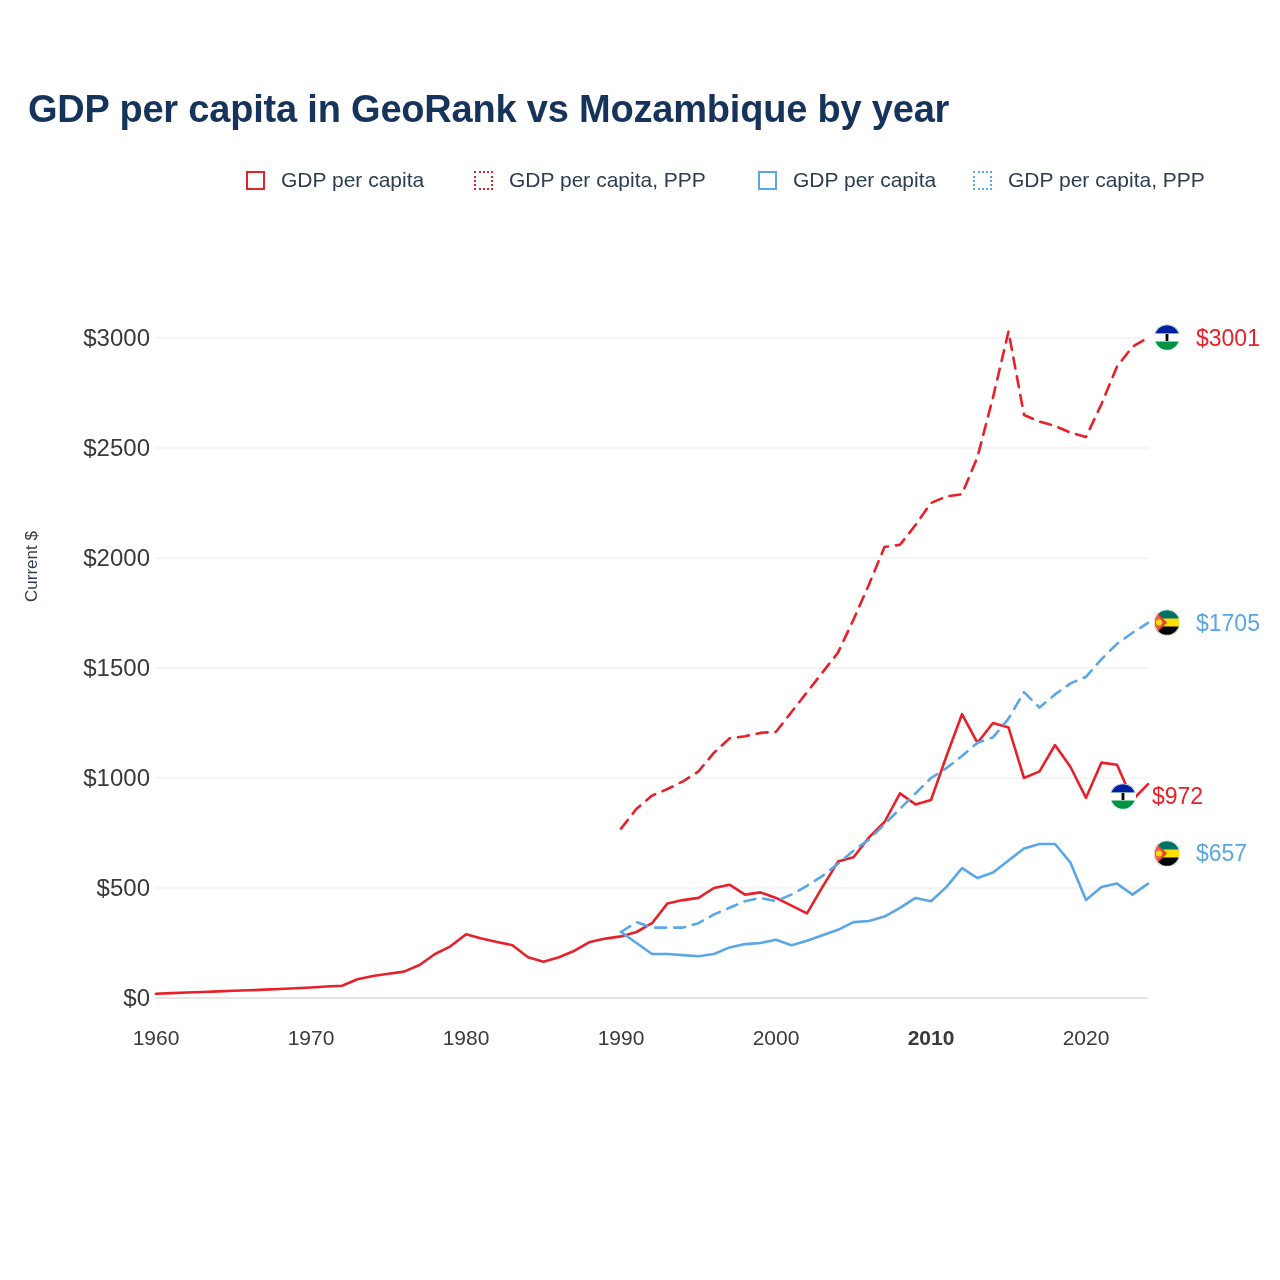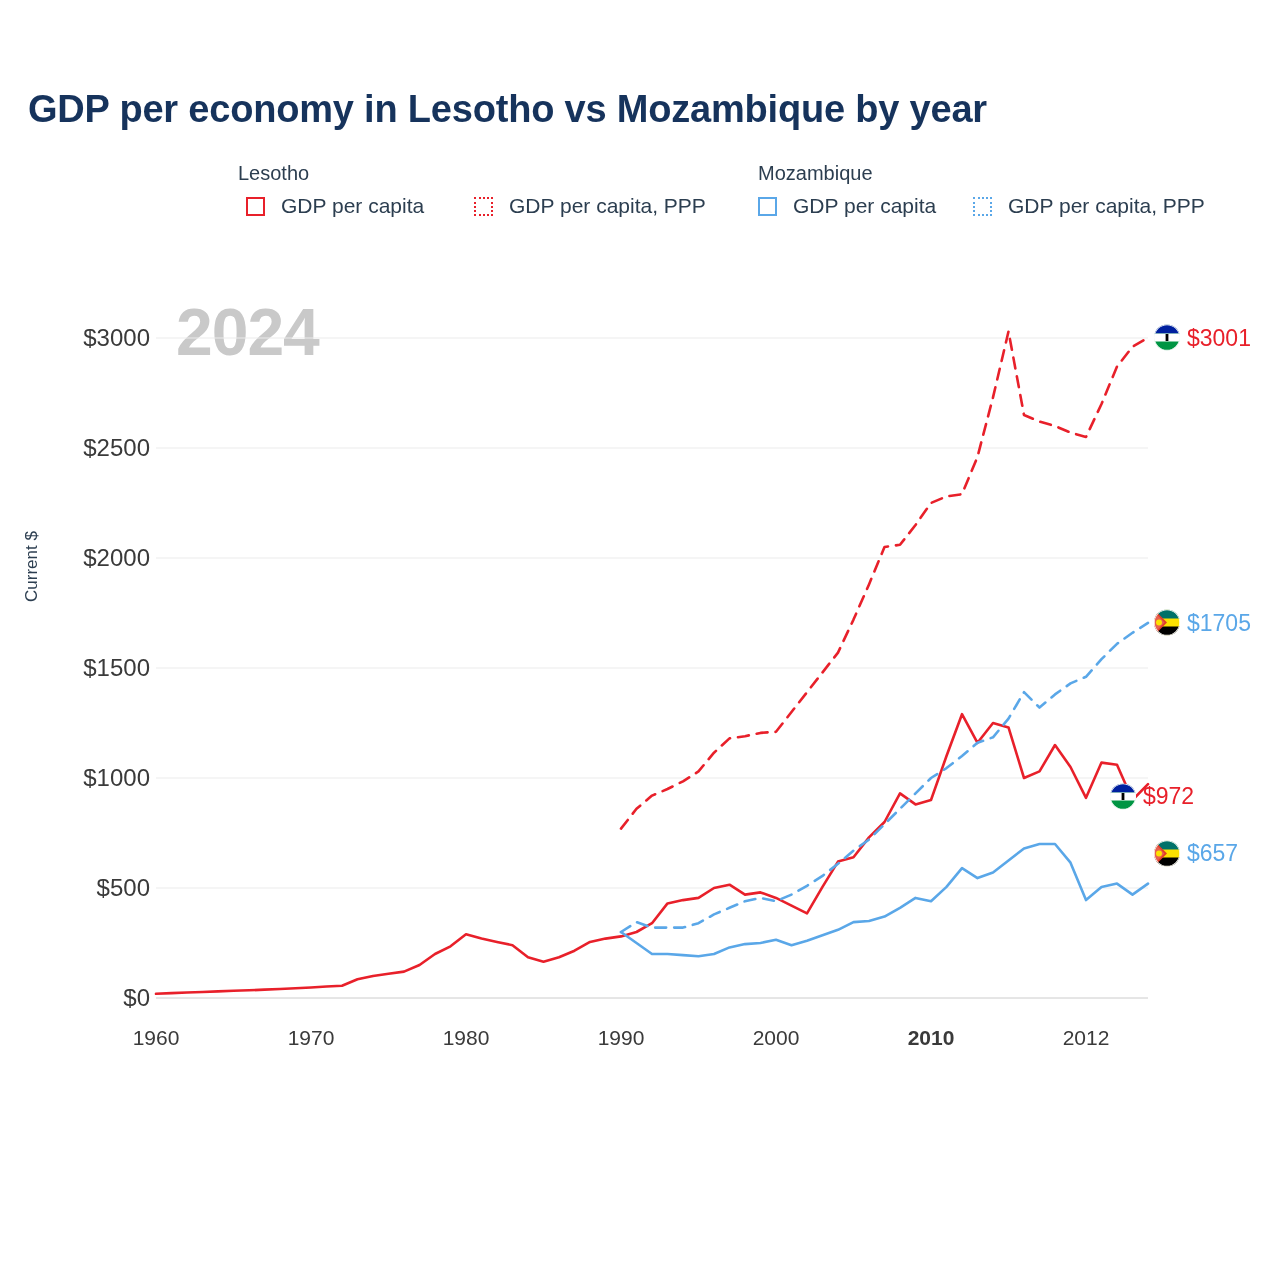--- a/index.html
+++ b/index.html
@@ -117,21 +117,21 @@
   .xtick {
     position: absolute;
     font-size: 21px;
     color: #3a3a3a;
     transform: translateX(-50%);
   }
   .endlabel {
     position: absolute;
     display: flex;
     align-items: center;
-    gap: 7px;
+    gap: 16px;
     font-size: 23px;
     white-space: nowrap;
     transform: translateY(-50%);
   }
   .endlabel .flag {
     width: 26px;
     height: 26px;
     border-radius: 50%;
     overflow: hidden;
     display: block;
@@ -148,27 +148,23 @@
     color: #2c3e50;
     line-height: 1.55;
   }
   .footer div { white-space: nowrap; }
 </style>
 </head>
 <body>
 
 <div class="page">
 
-  <div class="title">GDP per economy in Lesotho vs Mozambique by year</div>
+  <div class="title">GDP per capita in GeoRank vs Mozambique by year</div>
 
   <div class="legend">
-    <div class="legend-heads">
-      <div class="legend-head lesotho">Lesotho</div>
-      <div class="legend-head mozambique">Mozambique</div>
-    </div>
     <div class="legend-items">
       <div class="legend-item i0">
         <span class="swatch sw-red-solid"></span>
         <span>GDP per capita</span>
       </div>
       <div class="legend-item i1">
         <span class="swatch sw-red-dash"></span>
         <span>GDP per capita, PPP</span>
       </div>
       <div class="legend-item i2">
@@ -176,21 +172,20 @@
         <span>GDP per capita</span>
       </div>
       <div class="legend-item i3">
         <span class="swatch sw-blue-dash"></span>
         <span>GDP per capita, PPP</span>
       </div>
     </div>
   </div>
 
   <div class="plot">
-    <div class="watermark">2024</div>
     <div class="ylabel">Current $</div>
 
     <svg id="chart-svg" width="1280" height="790" style="position:absolute;left:0;top:0;">
         <line x1="156" x2="1148" y1="726" y2="726" stroke="#cccccc" stroke-width="1"></line>
         <line x1="156" x2="1148" y1="616" y2="616" stroke="#ebebeb" stroke-width="1"></line>
         <line x1="156" x2="1148" y1="506" y2="506" stroke="#ebebeb" stroke-width="1"></line>
         <line x1="156" x2="1148" y1="396" y2="396" stroke="#ebebeb" stroke-width="1"></line>
         <line x1="156" x2="1148" y1="286" y2="286" stroke="#ebebeb" stroke-width="1"></line>
         <line x1="156" x2="1148" y1="176" y2="176" stroke="#ebebeb" stroke-width="1"></line>
         <line x1="156" x2="1148" y1="66" y2="66" stroke="#ebebeb" stroke-width="1"></line>
@@ -223,21 +218,21 @@
           <div class="ytick">$3000</div>
         </div>
       </div>
     <div id="xticks">
         <div class="xtick" style="left: 156px; top: 754px;">1960</div>
         <div class="xtick" style="left: 311px; top: 754px; text-align: center;">1970</div>
         <div class="xtick" style="left: 466px; top: 754px;">1980</div>
         <div class="xtick" style="left: 621px; top: 754px;">1990</div>
         <div class="xtick" style="left: 776px; top: 754px;">2000</div>
         <div class="xtick" style="left: 931px; top: 754px; font-weight: bold;">2010</div>
-        <div class="xtick" style="left: 1086px; top: 754px;">2012</div>
+        <div class="xtick" style="left: 1086px; top: 754px;">2020</div>
       </div>
     <div id="endlabels">
         <div class="endlabel" style="left: 1154px; top: 65.78px;">
           <span class="flag"><svg viewBox="0 0 26 26" width="26" height="26">
               <circle cx="13" cy="13" r="13" fill="#009543"></circle>
               <path d="M0 0 H26 V9 H0 Z" fill="#00209f"></path>
               <path d="M0 9 H26 V17 H0 Z" fill="#ffffff"></path>
               <path d="M11.6 9.5 h2.8 v7 h-2.8 z" fill="#000"></path>
               <circle cx="13" cy="13" r="13" fill="none" stroke="#ffffff" stroke-width="1.4"></circle>
             </svg></span>

